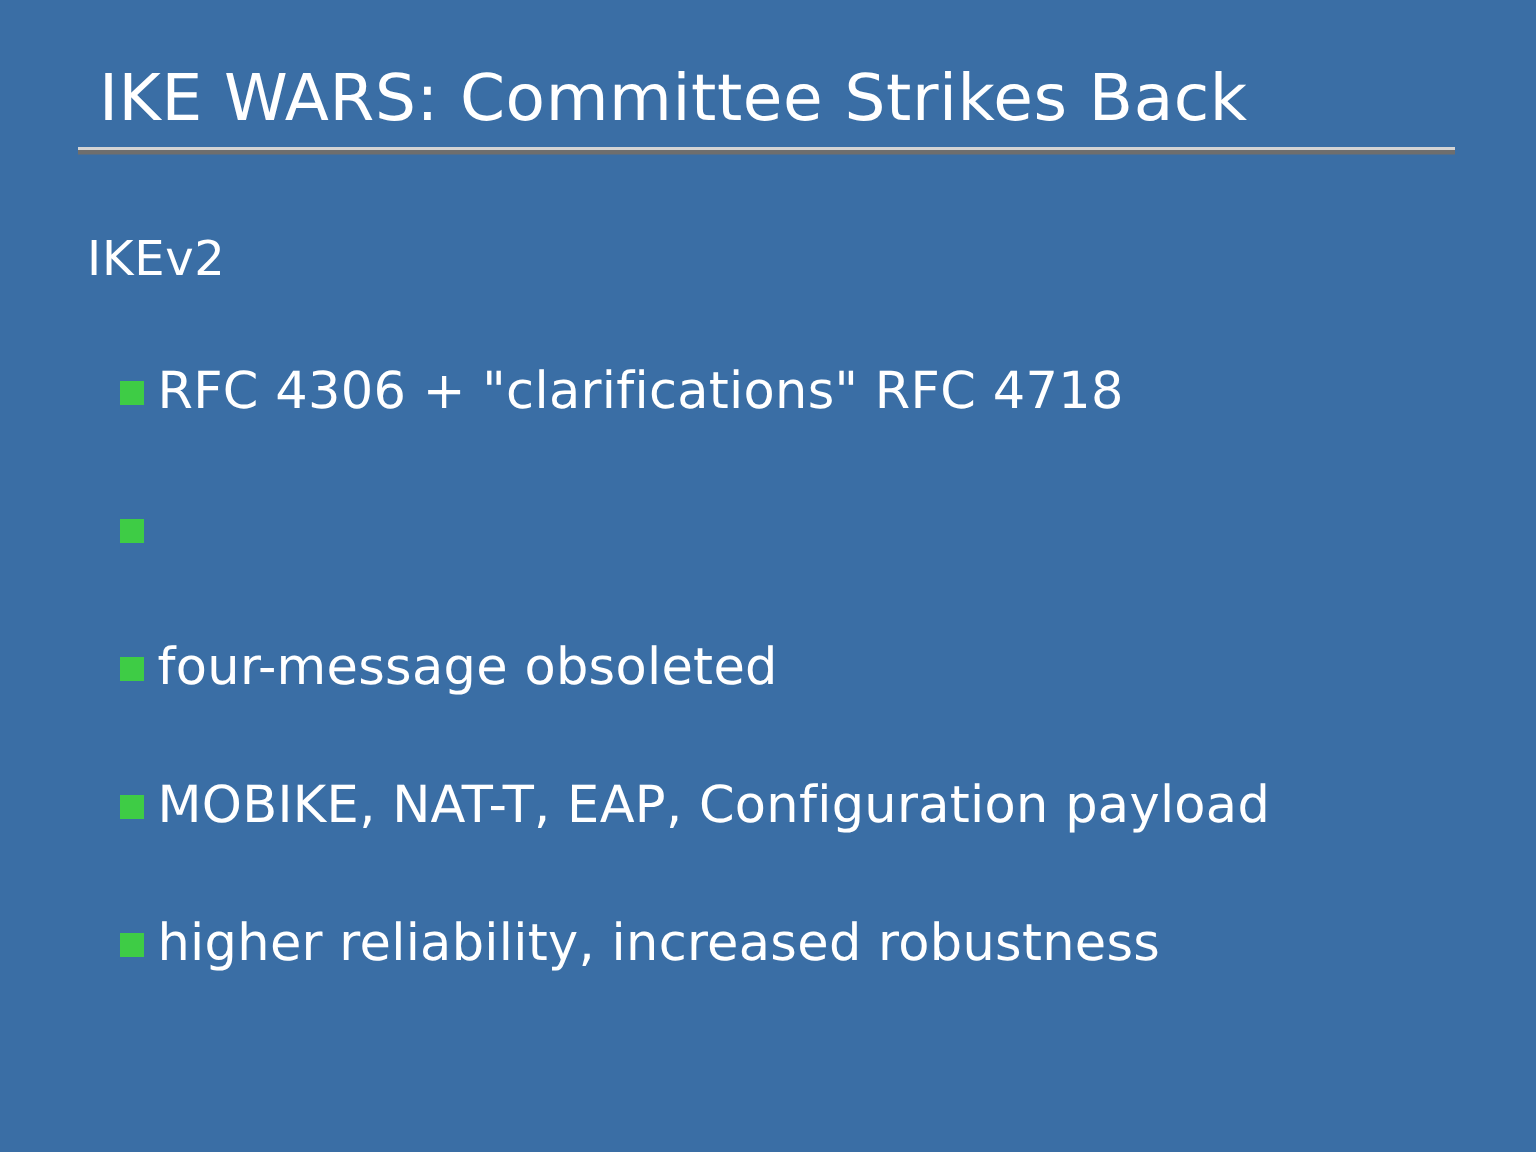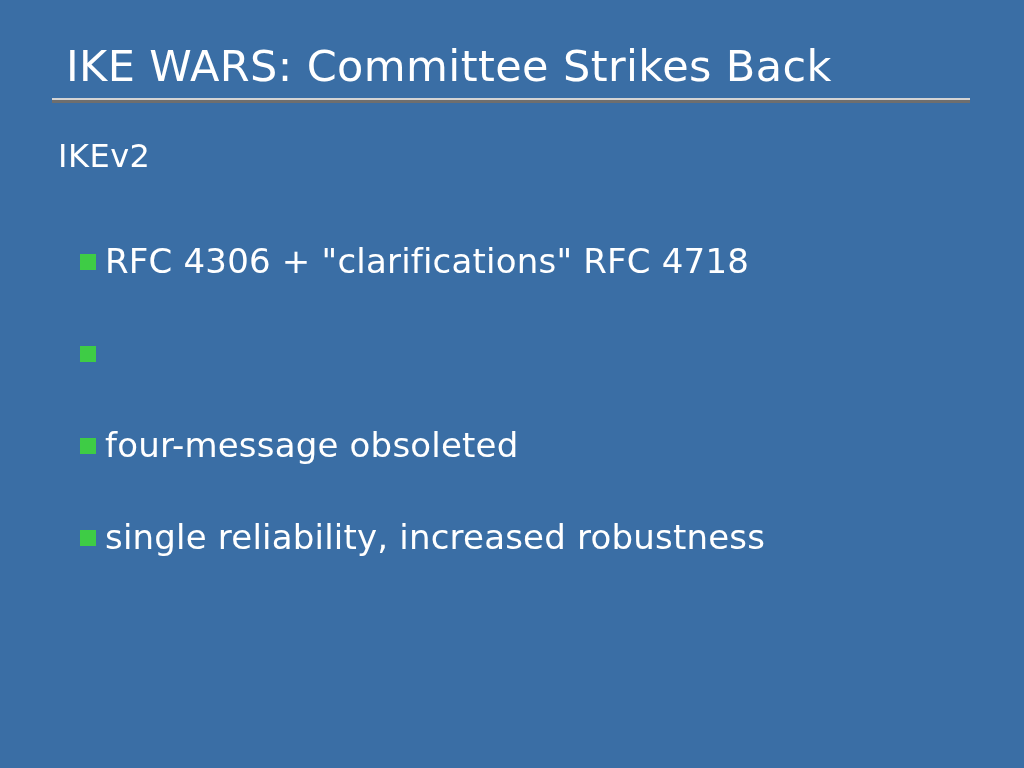--- a/index.html
+++ b/index.html
@@ -44,21 +44,21 @@
     background: linear-gradient(
         to bottom,
         #d4d4d4 0px, #d4d4d4 2px,
         #6e6e6e 2px, #6e6e6e 5px);
   }
 
   
   #subtitle {
     position: absolute;
     left: 58px;
-    top: 136px;
+    top: 152px;
     font-size: 32px;
     line-height: 40px;
     color: #ffffff;
     letter-spacing: 0.5px;
     white-space: nowrap;
   }
 
   
   #bullet-list {
     position: absolute;
@@ -109,20 +109,24 @@
 
     <div class="bullet-row">
       <span class="bullet-marker"></span>
     </div>
 
     <div class="bullet-row">
       <span class="bullet-marker"></span>
       <span class="bullet-text">four-message obsoleted</span>
     </div>
 
+    <div class="bullet-row">
+      <span class="bullet-marker"></span>
+      <span class="bullet-text">MOBIKE, NAT-T, EAP, Configuration payload</span>
+    </div>
 
     <div class="bullet-row">
       <span class="bullet-marker"></span>
-      <span class="bullet-text">single reliability, increased robustness</span>
+      <span class="bullet-text">higher reliability, increased robustness</span>
     </div>
 
   </div>
 </div>
 
 </body></html>

